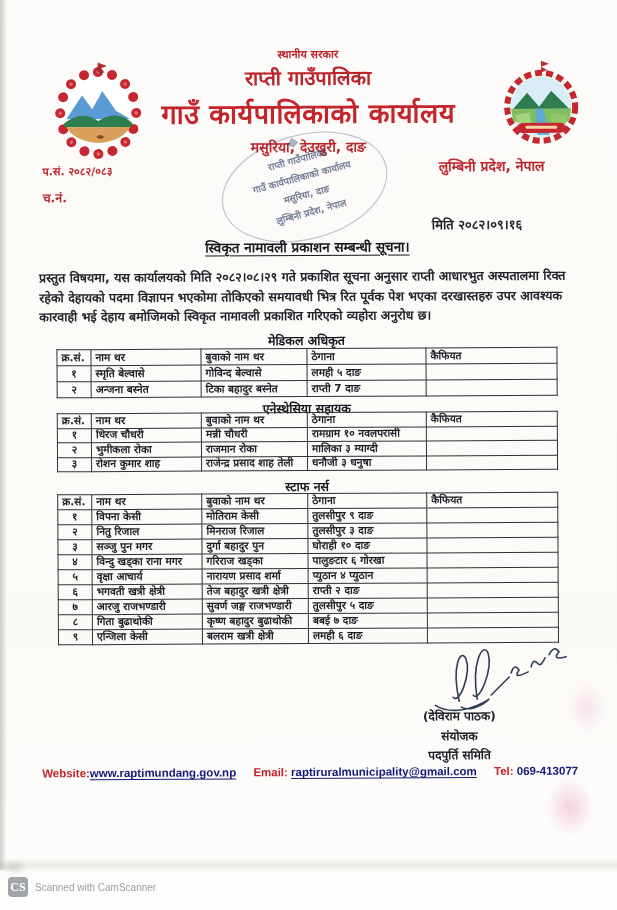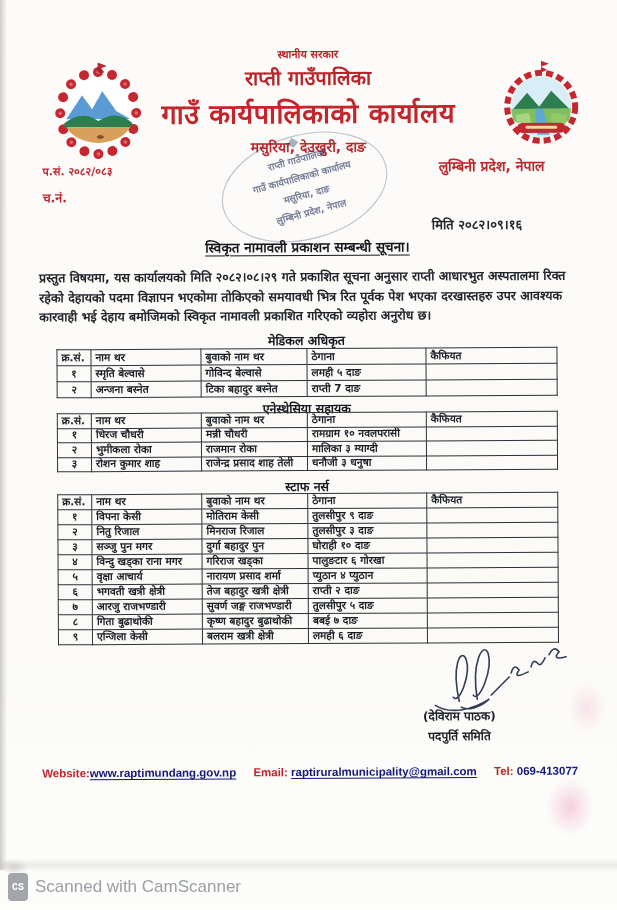--- a/index.html
+++ b/index.html
@@ -67,24 +67,24 @@
   
   .footer{position:absolute;left:0;top:766px;width:617px;text-align:center;
     font-size:11.5px;font-weight:700;font-family:"Liberation Sans",sans-serif;}
   .footer .lbl{color:#c3252b;}
   .footer .val{color:#14187a;text-decoration:underline;text-underline-offset:2px;text-align:right;}
   .footer .tel{color:#14187a;text-decoration:none;}
   .footer .gap{display:inline-block;width:14px;}
 
   
   .cs-bar{position:absolute;left:8px;top:876px;height:22px;display:flex;align-items:center;}
-  .cs-badge{width:20px;height:28px;border-radius:4px;background:#a2a6aa;color:#ffffff;
-    font-size:10px;font-weight:700;display:flex;align-items:center;justify-content:center;
-    font-family:Liberation Mono, monospace;}
-  .cs-text{margin-left:7px;font-size:17px;color:#9aa0a4;
+  .cs-badge{width:20px;height:20px;border-radius:4px;background:#a2a6aa;color:#ffffff;
+    font-size:12px;font-weight:700;display:flex;align-items:center;justify-content:center;
+    font-family:Liberation Serif, serif;}
+  .cs-text{margin-left:7px;font-size:10px;color:#9aa0a4;
     font-family:"Liberation Sans",sans-serif;}
 </style>
 </head>
 <body>
 
 <div class="page">
   <div class="edge-left"></div>
   <div class="corner-shadow"></div>
   <div class="fold-line"></div>
   <div class="pink-smudge ps1"></div>
@@ -353,20 +353,21 @@
           <path d="M26,66 C42,76 64,70 80,60 C72,68 58,72 52,68"></path>
           <path d="M82,56 C90,48 96,42 100,38"></path>
           <path d="M102,34 q3,-10 8,-3 q-7,10 9,2"></path>
           <path d="M122,28 q2,-9 7,-3 q3,3 7,-6"></path>
           <path d="M140,16 q5,-10 10,-3 q-8,9 7,5"></path>
         </g>
       </svg>
     </div>
     <div class="signer">
       <div>(देविराम पाठक)</div>
+      <div>संयोजक</div>
       <div>पदपुर्ति समिति</div>
     </div>
 
     <div class="footer">
       <span class="lbl">Website:</span><span class="val">www.raptimundang.gov.np</span><span class="gap"></span>
       <span class="lbl">Email:</span> <span class="val">raptiruralmunicipality@gmail.com</span><span class="gap"></span>
       <span class="lbl">Tel:</span> <span class="tel">069-413077</span>
     </div>
 
   </div>

